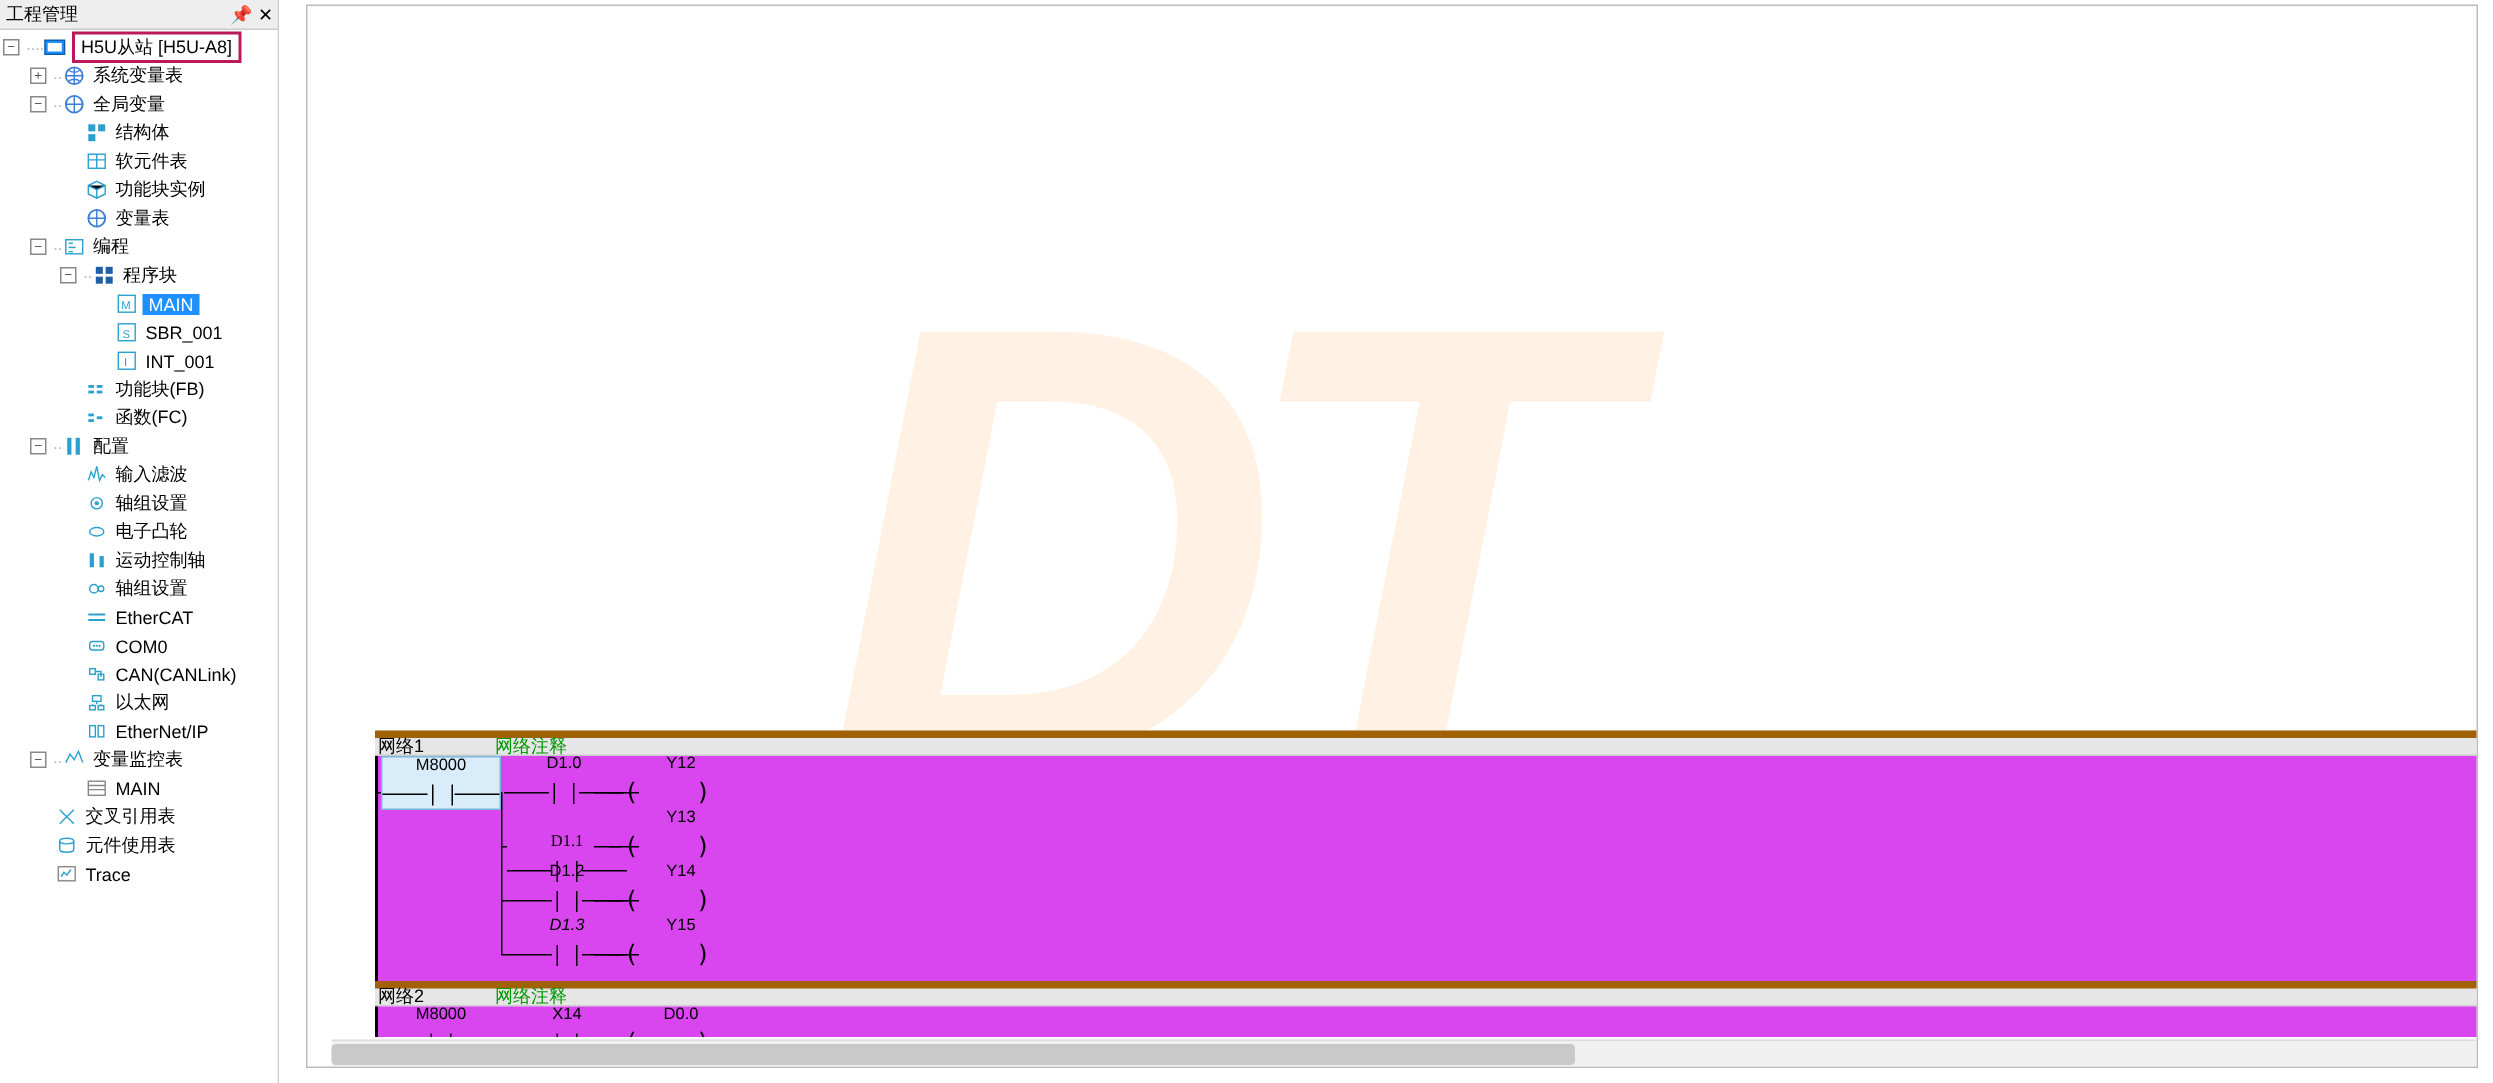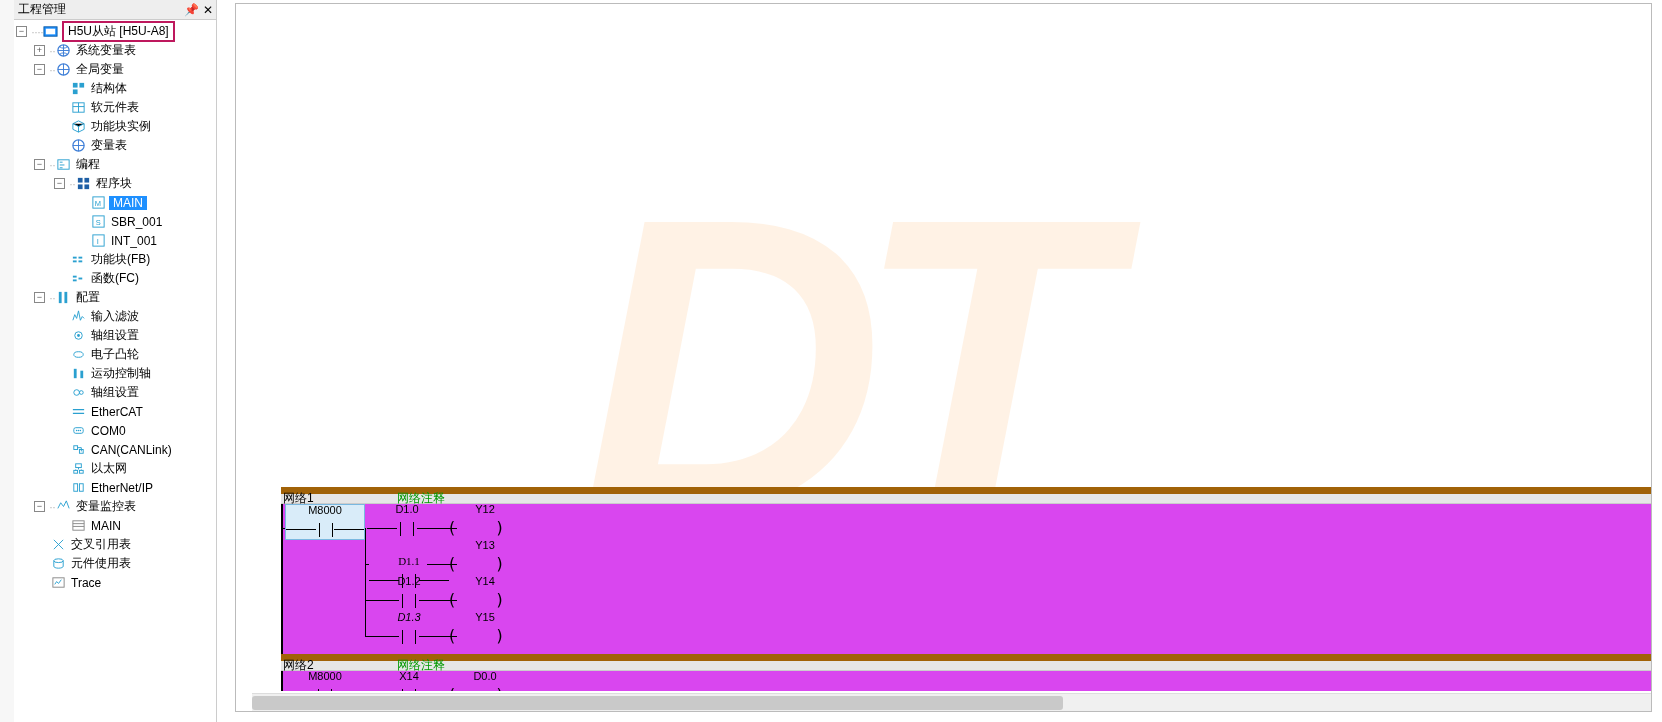--- a/index.html
+++ b/index.html
@@ -6,27 +6,26 @@
 body {
   font-family: "Microsoft YaHei", "SimSun", Arial, sans-serif;
   font-size: 12px;
   background: #fff;
   width: 1662px;
   height: 722px;
   overflow: hidden;
   display: flex;
 }
 .sidebar {
-  width: 217px;
+  width: 186px;
   height: 100%;
   border-right: 1px solid #ccc;
   background: #f7f7f7;
   display: flex;
   flex-direction: column;
-  padding-left: 14px;
 }
 .sidebar-header {
   height: 20px;
   background: #eee;
   border-bottom: 1px solid #ccc;
   display: flex;
   align-items: center;
   padding-left: 4px;
   position: relative;
 }
@@ -106,28 +105,28 @@
 }
 .hscroll-thumb {
   position: absolute;
   left: 0; top: 2px; height: 14px; width: 58%;
   background: #c9c9c9;
   border-radius: 3px;
 }
 .net-header {
   height: 17px;
   background: #e6e6e6;
-  border-top: 7px solid #a16207;
+  border-top: 5px solid #a16207;
   border-bottom: 1px solid #ccc;
   display: flex;
   align-items: center;
   font-size: 12px;
 }
 .net-header .num { width: 80px; padding-left: 2px; color: #000; }
-.net-header .comment { color: #009900; margin-left: 36px; }
+.net-header .comment { color: #009900; }
 .rung-block {
   position: relative;
   background: #d946ef;
 }
 
 .rail-left {
   position: absolute;
   left: 0; top: 0; bottom: 0;
   width: 2px;
   background: #000;

